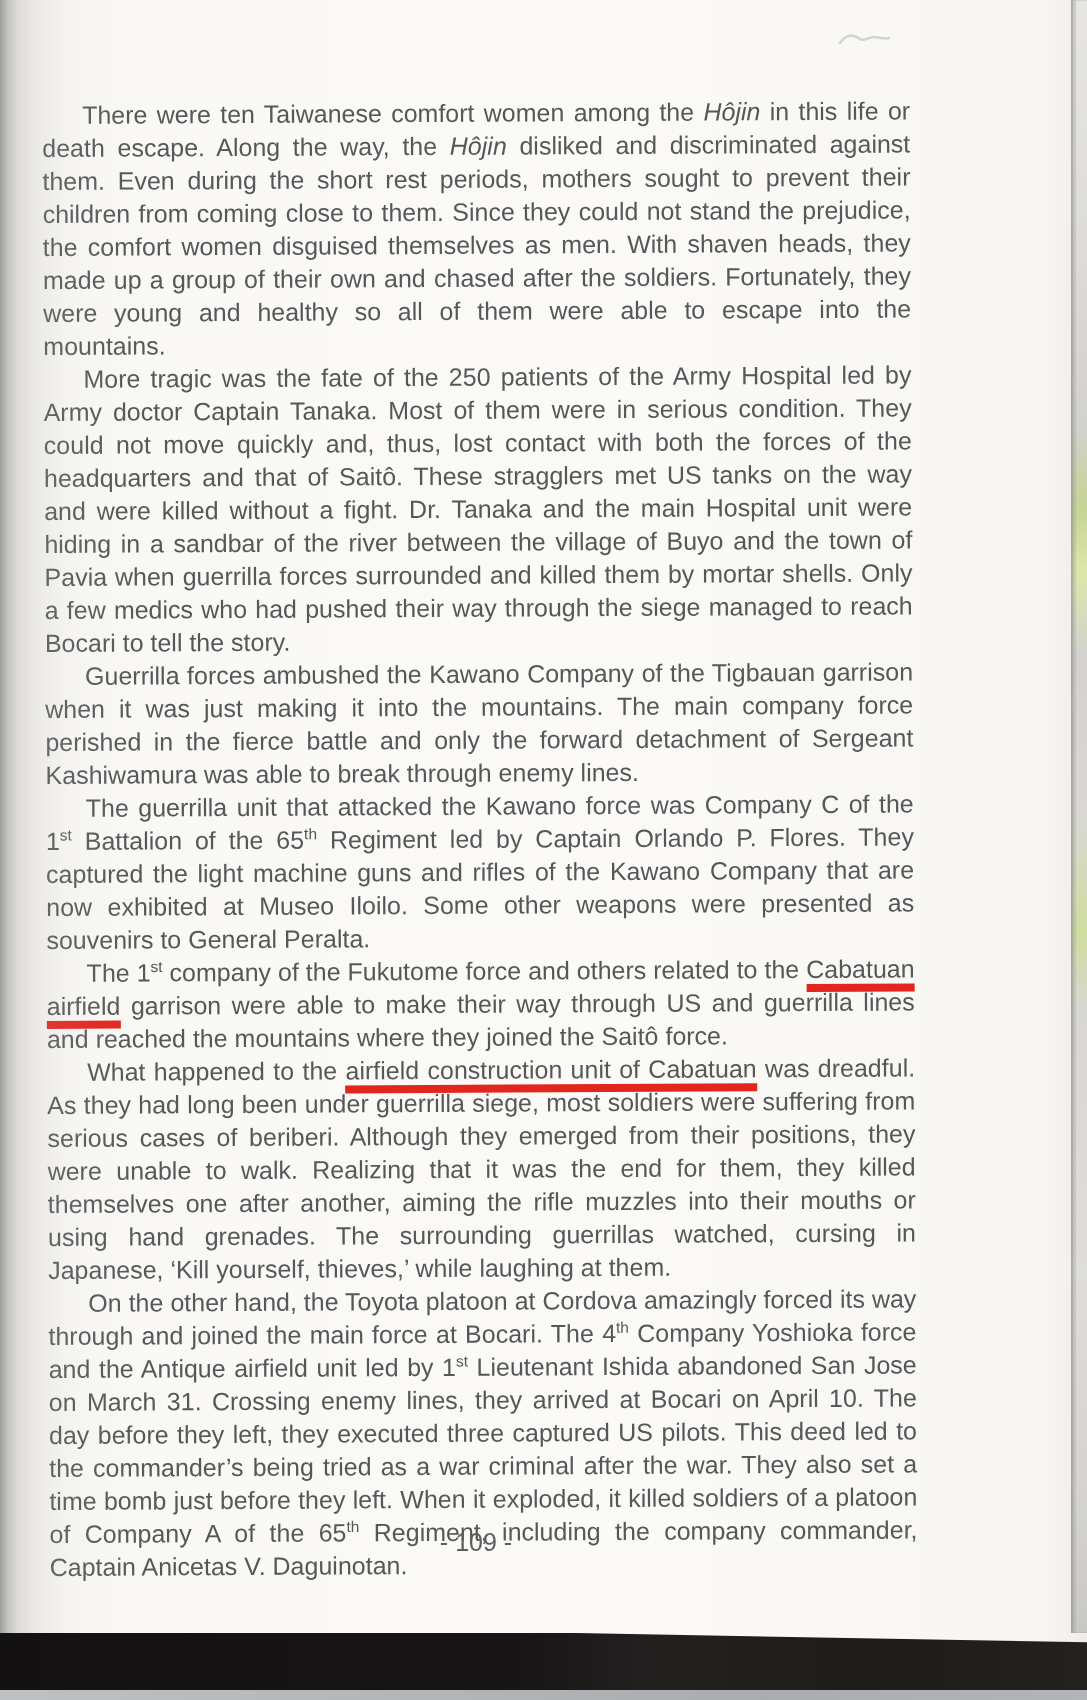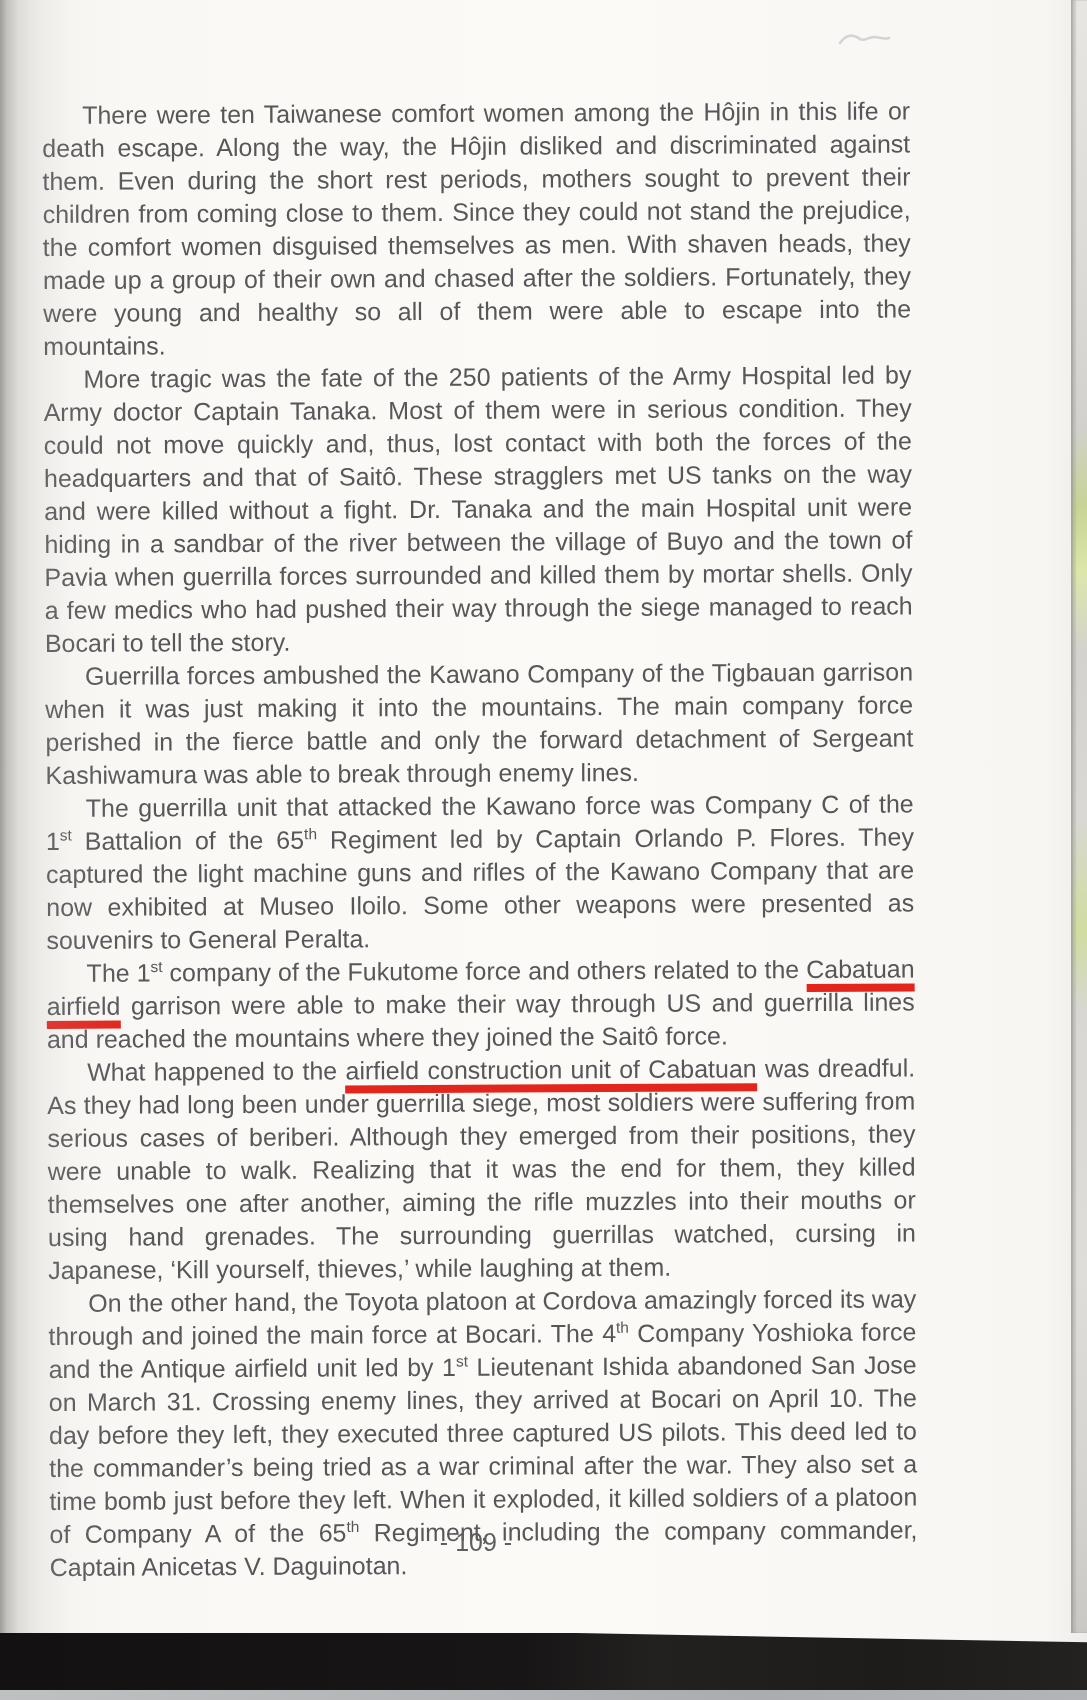--- a/index.html
+++ b/index.html
@@ -72,21 +72,21 @@
     color: var(--ink, #57575a);
     font-size: 25px;
     line-height: 33px;
     text-align: justify;
     transform: rotate(-0.3deg);
     transform-origin: left top;
     z-index: 2;
   }
   .para { margin: 0; text-indent: 40px; }
   .seg-normal { }
-  .seg-italic { }
+  .seg-italic { font-style: italic; }
   .seg-sup {
     font-size: 62%;
     vertical-align: super;
     line-height: 0;
   }
   .seg-redline {
     border-bottom: 8px solid var(--red, #e2251d);
     padding-bottom: 1px;
   }
   .page-number {

